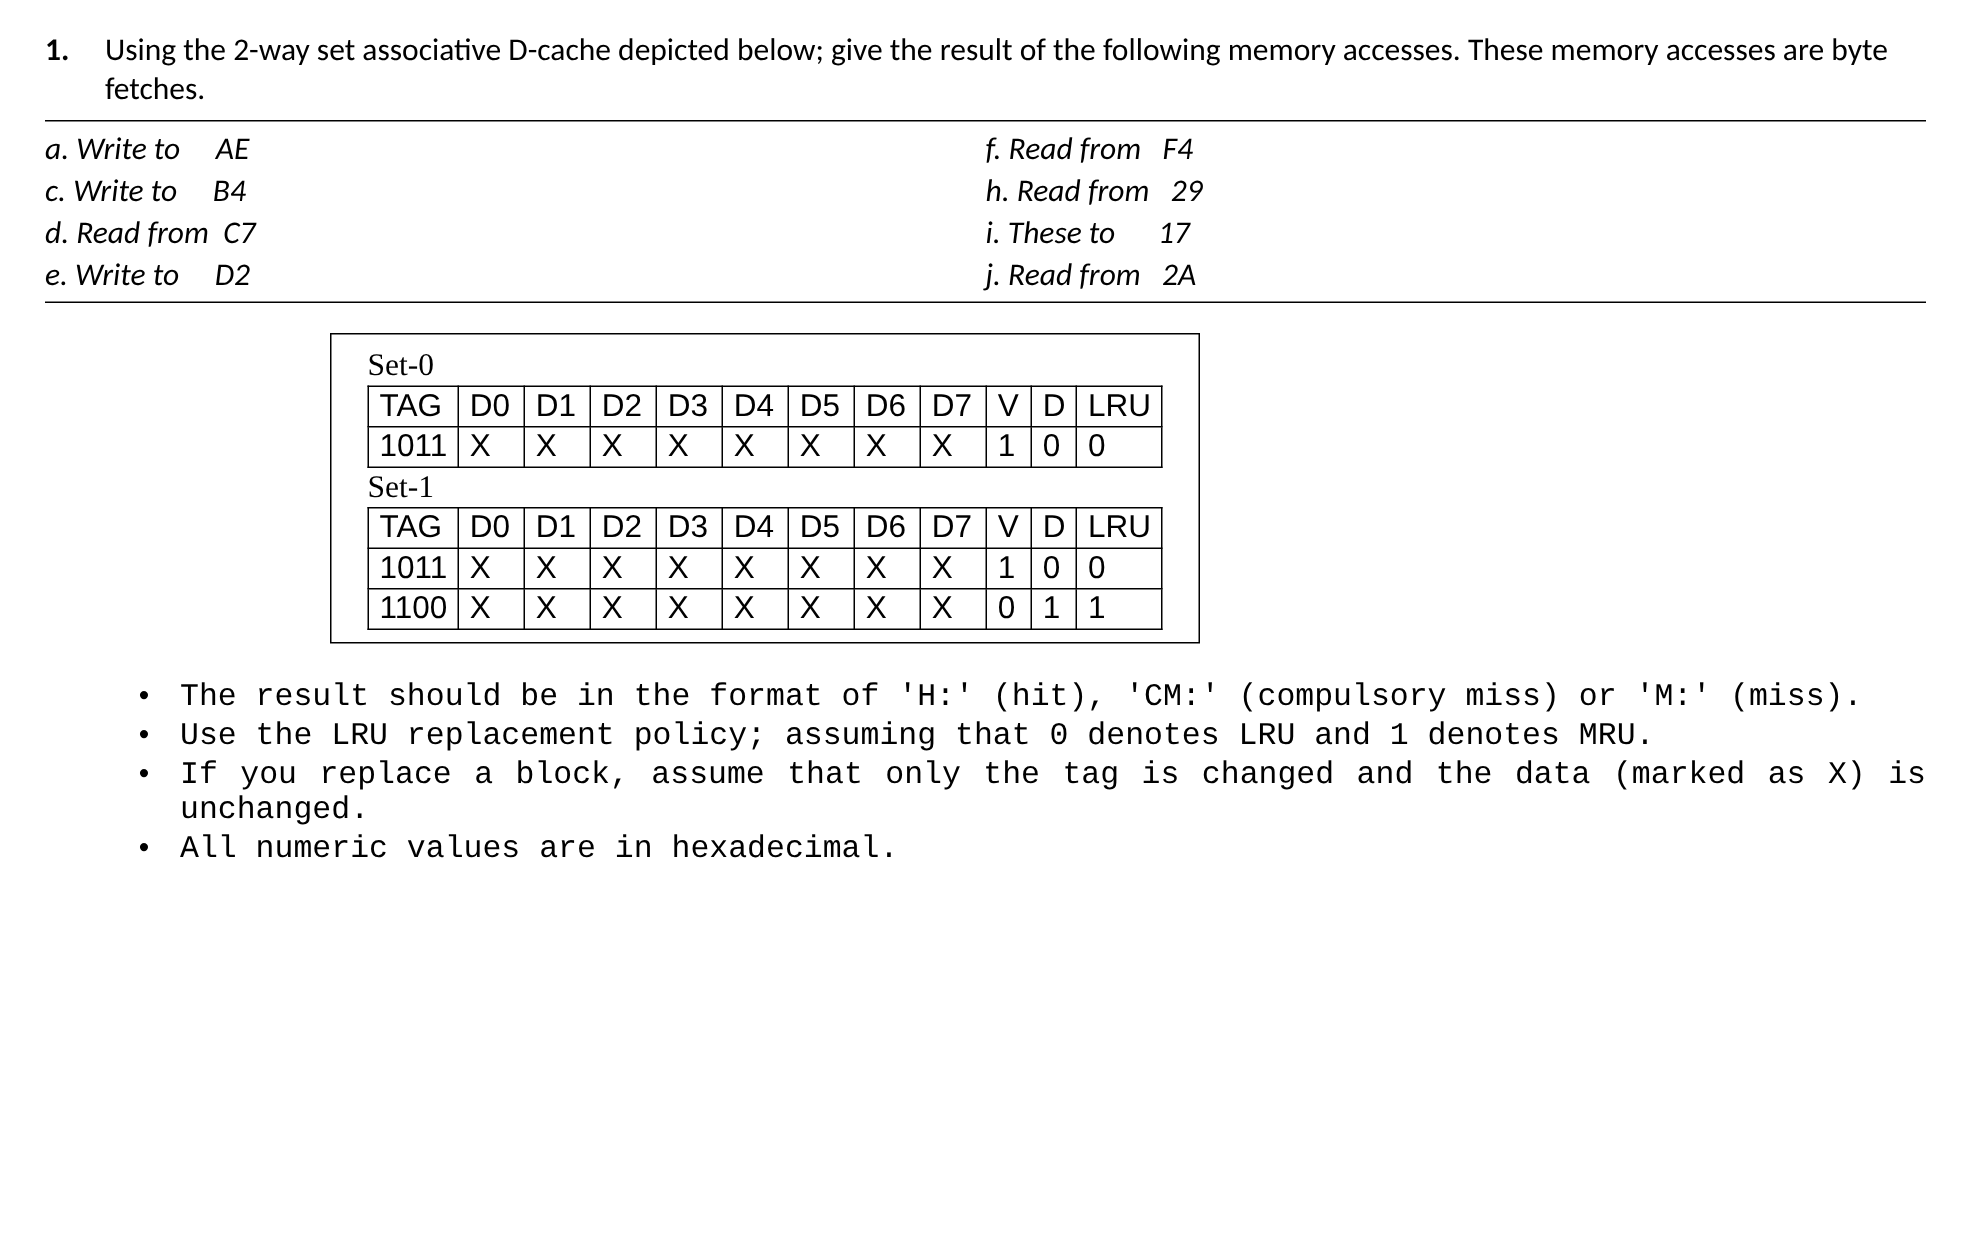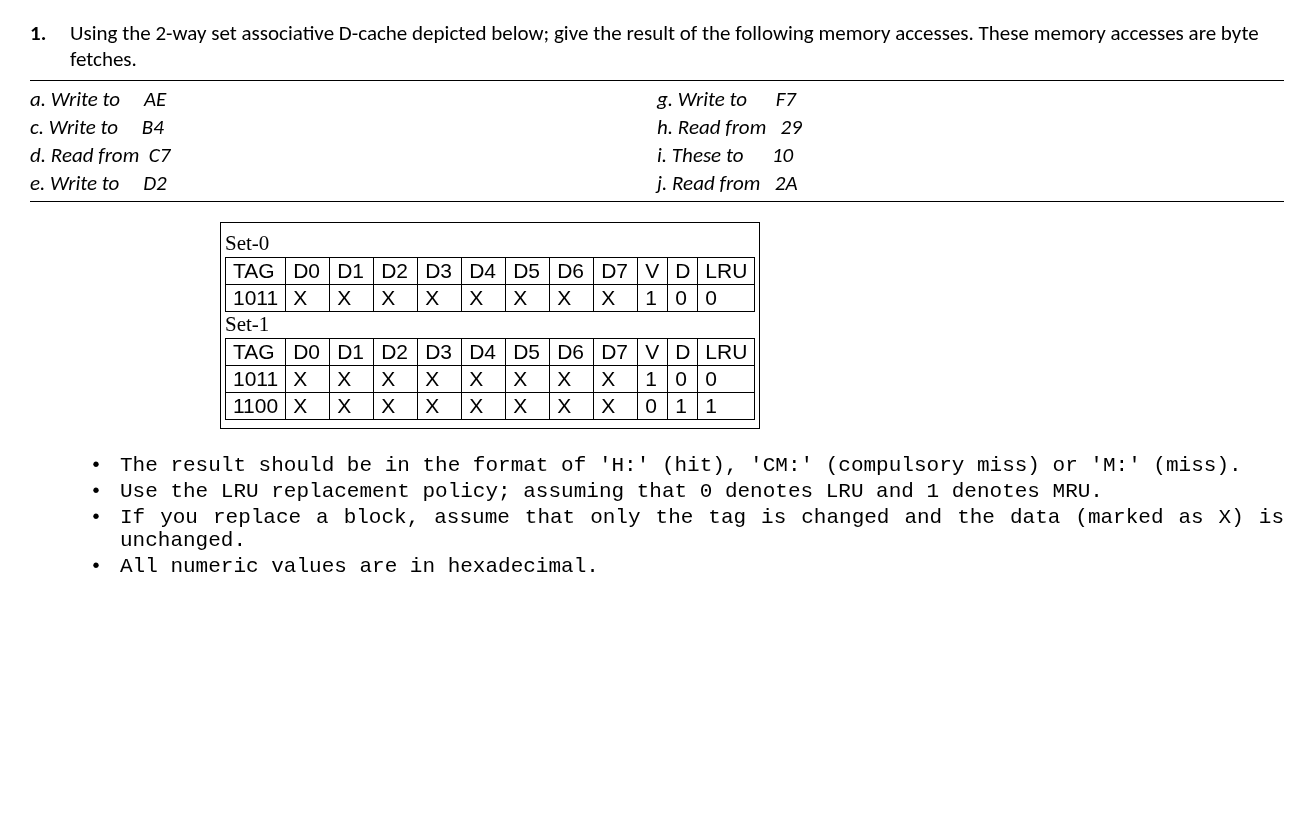--- a/index.html
+++ b/index.html
@@ -42,21 +42,21 @@
     .access-row {
       padding: 1px 0;
     }
     .cache-container {
       margin-left: 190px;
       margin-bottom: 25px;
     }
     .cache-box {
       border: 1.5px solid #000;
       display: inline-block;
-      padding: 8px 4px;
+      padding: 8px 24px;
     }
     .set-label {
       font-family: 'Times New Roman', Times, serif;
       font-size: 21px;
       margin-bottom: 1px;
     }
     .set-label:first-child {
       margin-top: 0;
     }
     table.cache-table {
@@ -112,23 +112,23 @@
 </div>
 
 <div class="accesses-box">
   <div class="accesses-col">
     <div class="access-row"><span>a. Write to</span>&nbsp;&nbsp;&nbsp;&nbsp;&nbsp;<span>AE</span></div>
     <div class="access-row"><span>c. Write to</span>&nbsp;&nbsp;&nbsp;&nbsp;&nbsp;<span>B4</span></div>
     <div class="access-row"><span>d. Read from</span>&nbsp;&nbsp;<span>C7</span></div>
     <div class="access-row"><span>e. Write to</span>&nbsp;&nbsp;&nbsp;&nbsp;&nbsp;<span>D2</span></div>
   </div>
   <div class="accesses-col">
-    <div class="access-row"><span>g. Write to</span>&nbsp;&nbsp;&nbsp;&nbsp;&nbsp;&nbsp;<span>F7</span></div>
+    <div class="access-row"><span>f. Read from</span>&nbsp;&nbsp;&nbsp;<span>F4</span></div>
     <div class="access-row"><span>h. Read from</span>&nbsp;&nbsp;&nbsp;<span>29</span></div>
-    <div class="access-row"><span>i. These to</span>&nbsp;&nbsp;&nbsp;&nbsp;&nbsp;&nbsp;<span>10</span></div>
+    <div class="access-row"><span>i. These to</span>&nbsp;&nbsp;&nbsp;&nbsp;&nbsp;&nbsp;<span>17</span></div>
     <div class="access-row"><span>j. Read from</span>&nbsp;&nbsp;&nbsp;<span>2A</span></div>
   </div>
 </div>
 
 <div class="cache-container">
   <div class="cache-box">
     <div class="set-label">Set-0</div>
     <table class="cache-table">
       <tbody>
           <tr>

